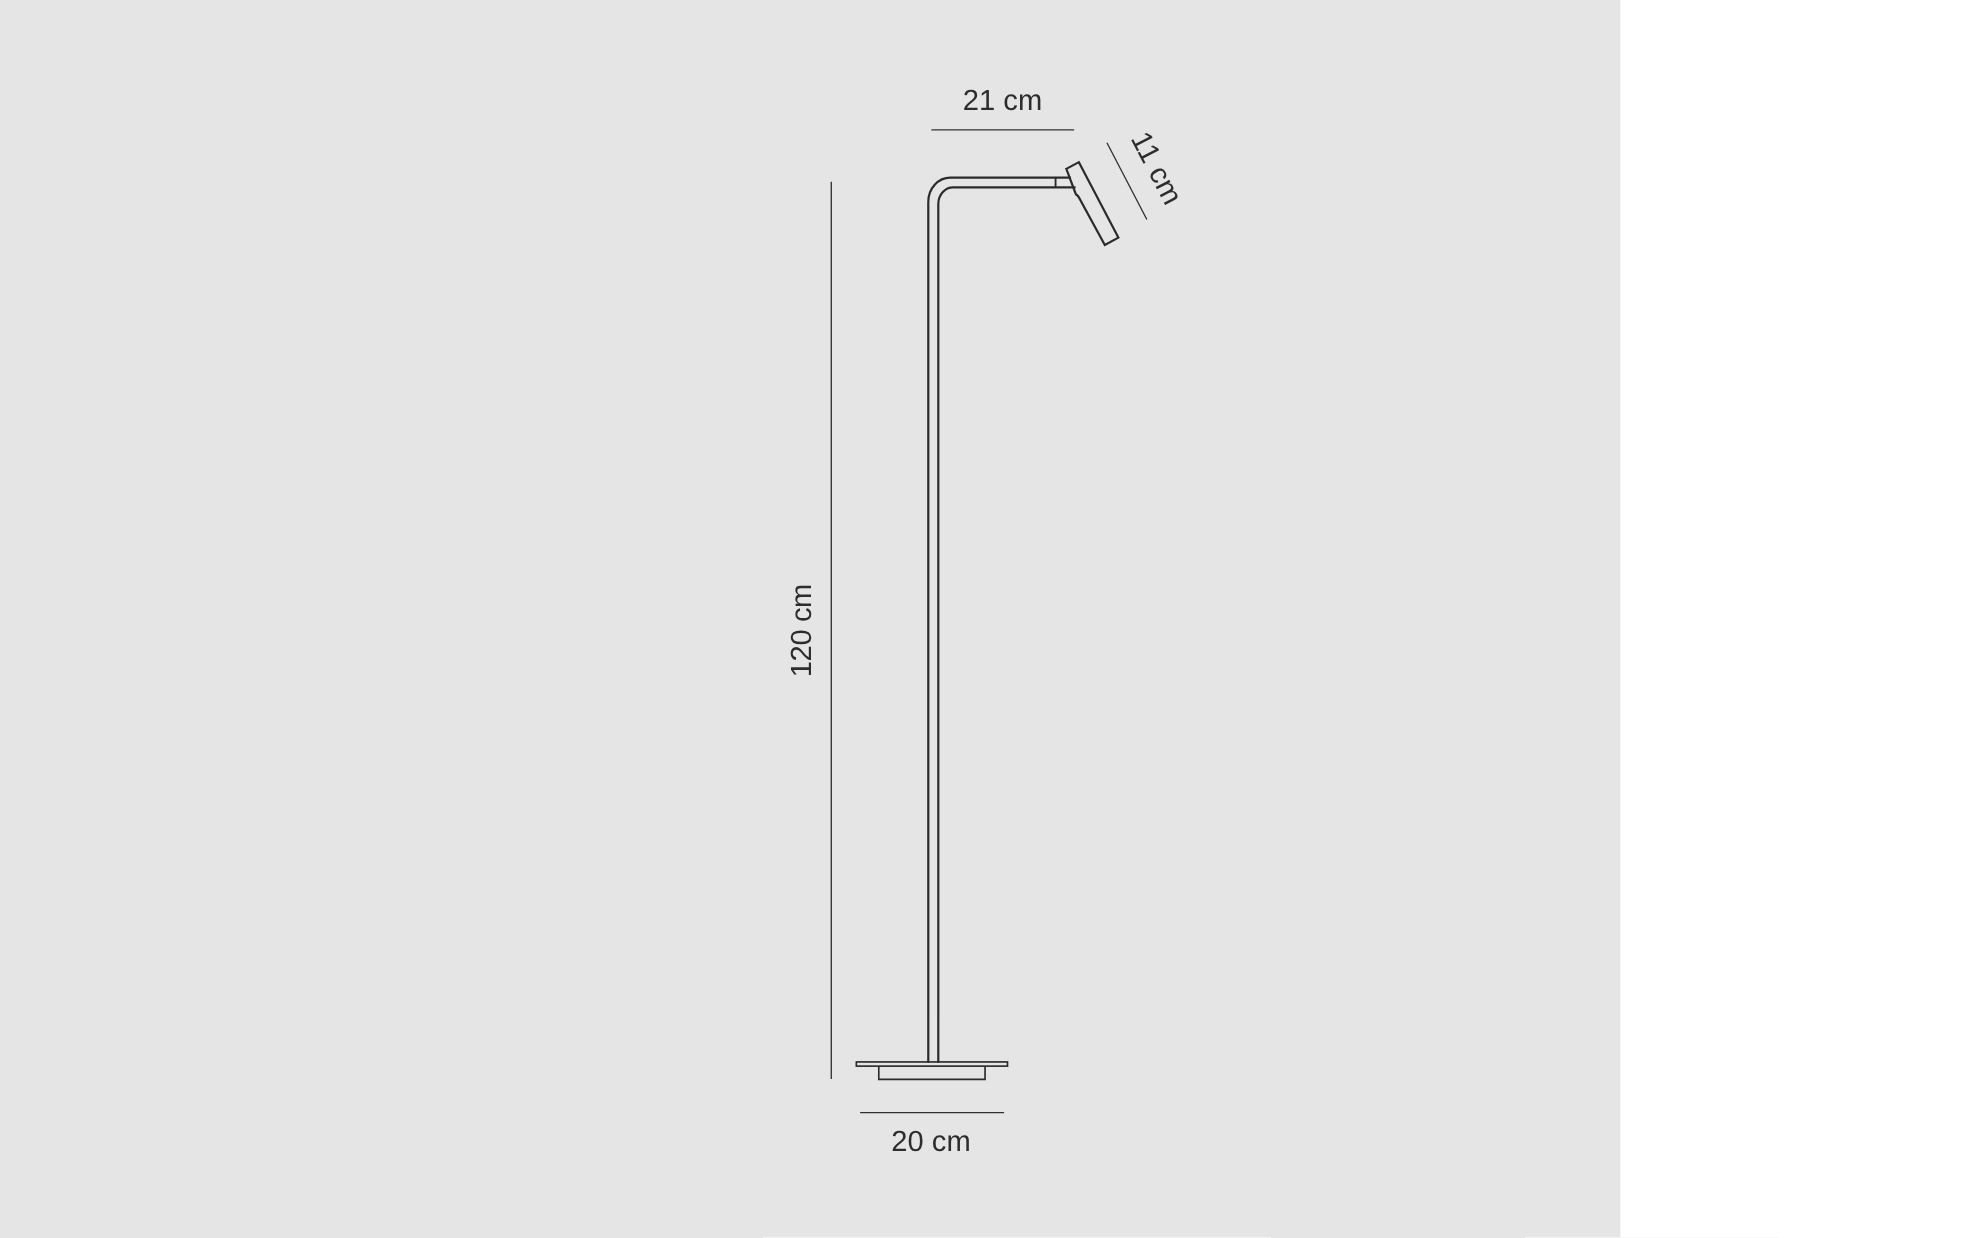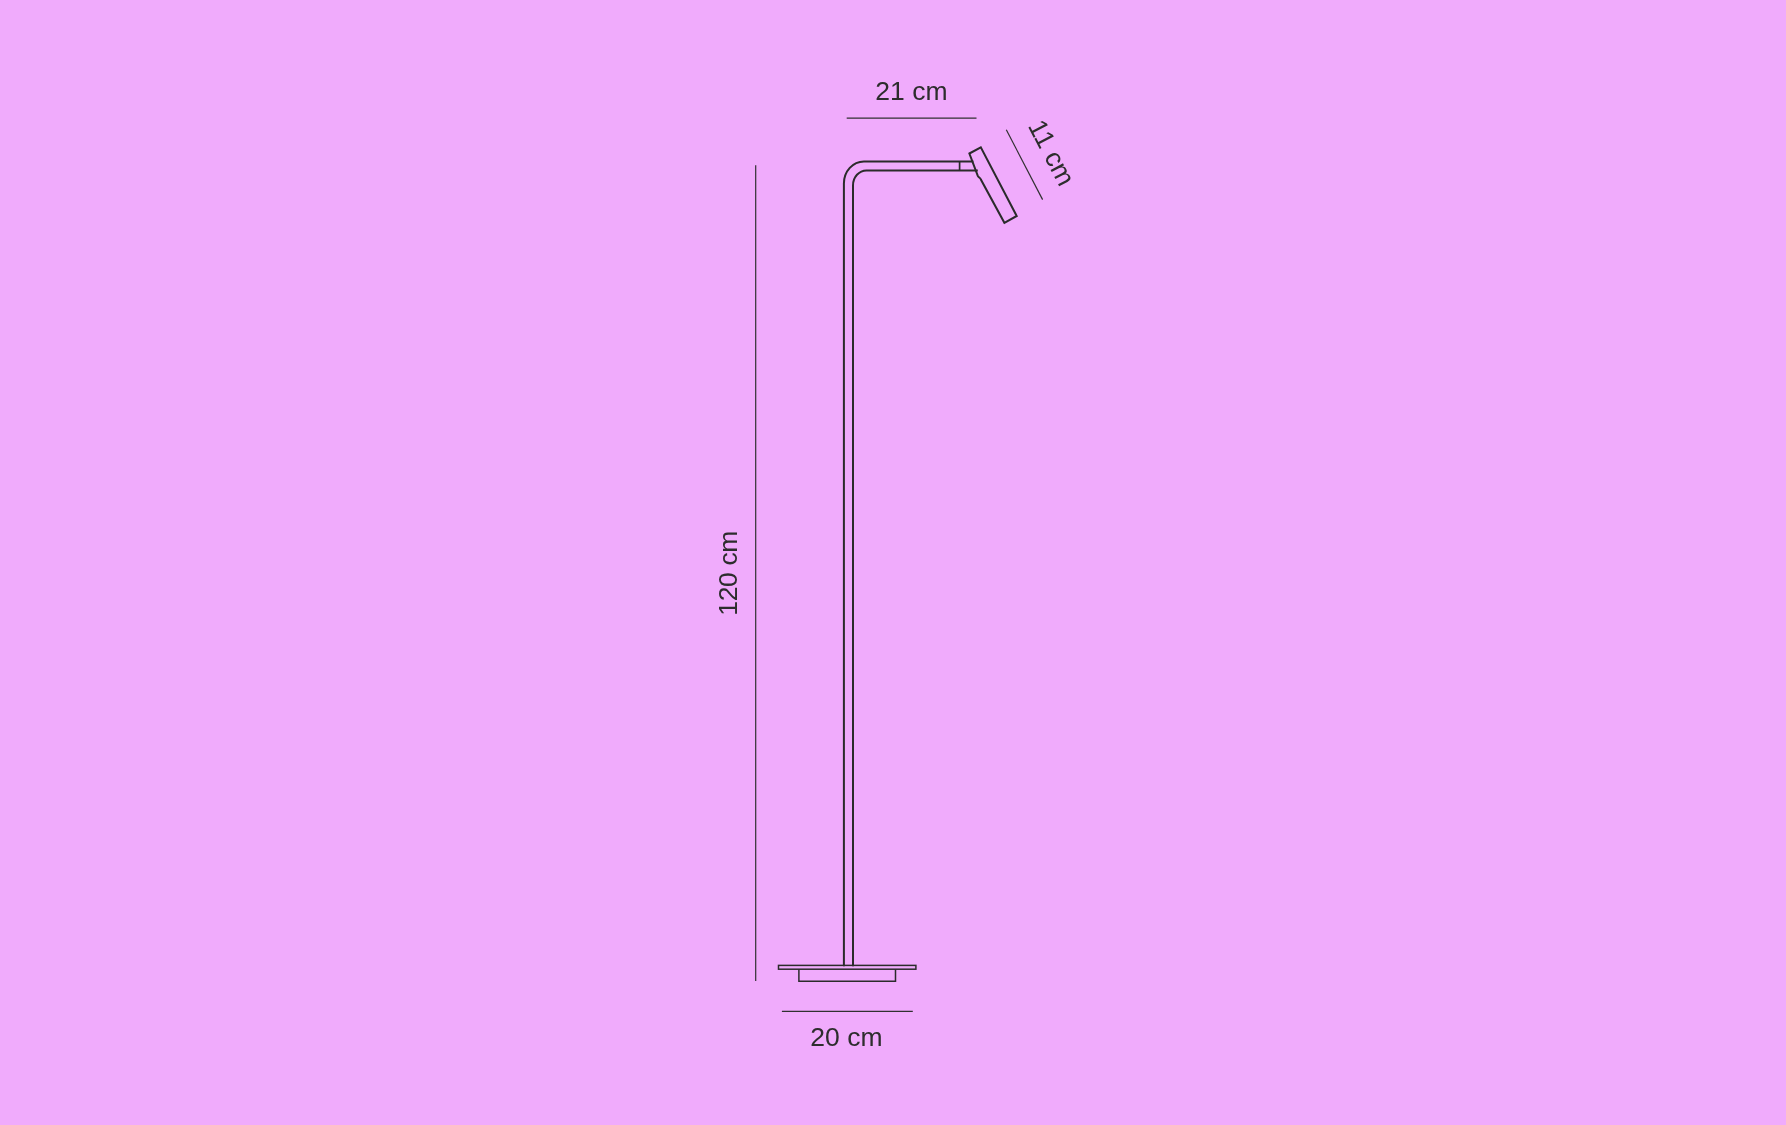--- a/index.html
+++ b/index.html
@@ -1,16 +1,16 @@
 <!DOCTYPE html>
 <html><head>
 <meta charset="utf-8">
 <style>
   html,body{margin:0;padding:0;background:#ffffff;}
-  #canvas{position:relative;width:1786px;height:1125px;background:#f0abfc;overflow:hidden;
+  #canvas{position:relative;width:1473px;height:1125px;background:#e5e5e5;overflow:hidden;
           font-family:"Liberation Sans",sans-serif;}
   #canvas svg{position:absolute;left:0;top:0;}
   text{fill:#2d2d2d;font-family:"Liberation Sans",sans-serif;}
 </style>
 </head>
 <body>
 <div id="canvas">
 <svg width="1786" height="1125" viewBox="0 0 1786 1125">
 
   <text x="911.4" y="99.7" font-size="26.5" text-anchor="middle">21 cm</text>

